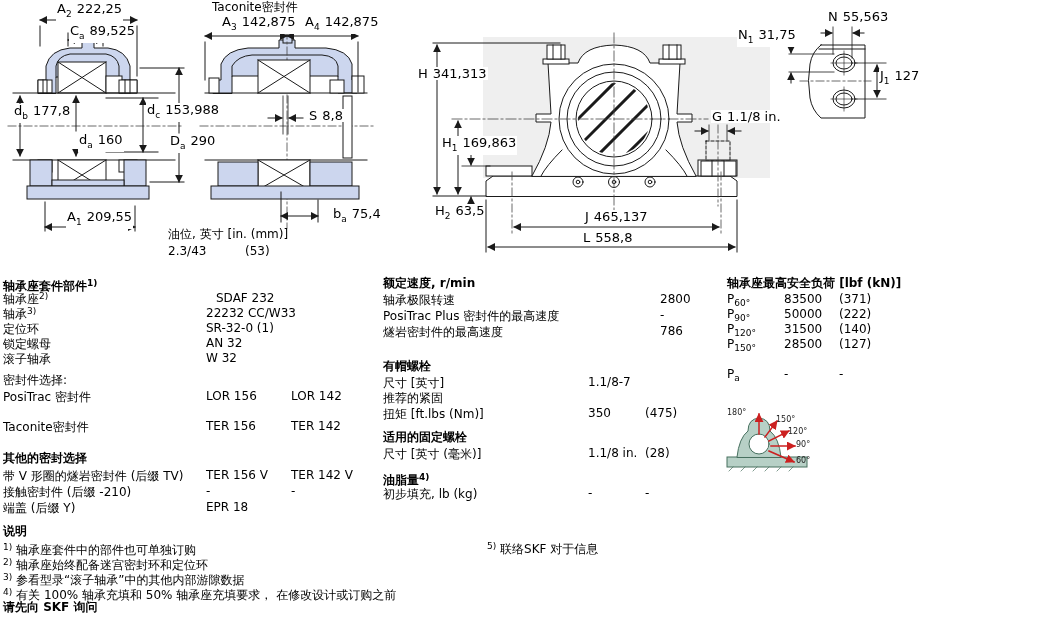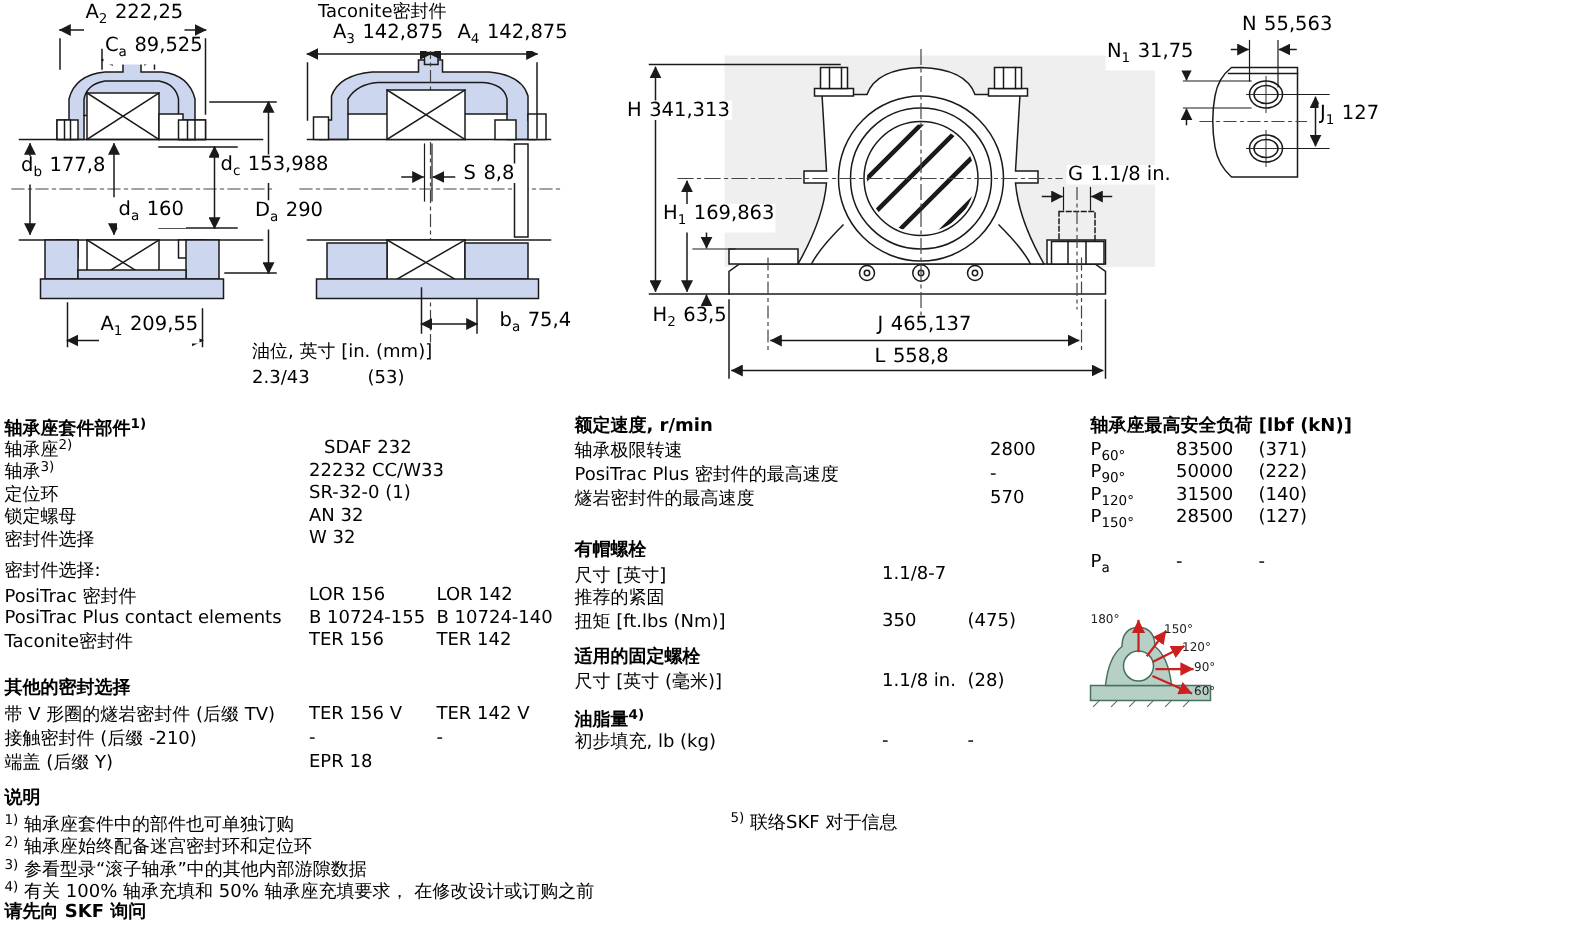--- a/index.html
+++ b/index.html
@@ -276,34 +276,29 @@
     </div>
 <div class="row" style="left:3px;top:321px;width:380px">
       <span class="c" style="left:0"><span>定位环</span></span>
       <span class="c" style="left:203px">SR-32-0 (1)</span>
     </div>
 <div class="row" style="left:3px;top:336px;width:380px">
       <span class="c" style="left:0"><span>锁定螺母</span></span>
       <span class="c" style="left:203px">AN 32</span>
     </div>
 <div class="row" style="left:3px;top:351px;width:380px">
-      <span class="c" style="left:0"><span>密封件选择</span></span>
+      <span class="c" style="left:0"><span>滚子轴承</span></span>
       <span class="c" style="left:203px">W 32</span>
     </div>
 
 <div class="t" style="left:3px;top:373px">密封件选择:</div>
 <div class="row" style="left:3px;top:389px;width:380px">
       <span class="c" style="left:0">PosiTrac 密封件</span>
       <span class="c" style="left:203px">LOR 156</span>
       <span class="c" style="left:288px">LOR 142</span>
-    </div>
-<div class="row" style="left:3px;top:404px;width:380px">
-      <span class="c" style="left:0">PosiTrac Plus contact elements</span>
-      <span class="c" style="left:203px">B 10724-155</span>
-      <span class="c" style="left:288px">B 10724-140</span>
     </div>
 <div class="row" style="left:3px;top:419px;width:380px">
       <span class="c" style="left:0">Taconite密封件</span>
       <span class="c" style="left:203px">TER 156</span>
       <span class="c" style="left:288px">TER 142</span>
     </div>
 
 <div class="t b" style="left:3px;top:451px">其他的密封选择</div>
 <div class="row" style="left:3px;top:468px;width:380px">
       <span class="c" style="left:0">带 V 形圈的燧岩密封件 (后缀 TV)</span>
@@ -332,21 +327,21 @@
 <div class="row" style="left:383px;top:292px;width:330px">
       <span class="c" style="left:0">轴承极限转速</span>
       <span class="c" style="left:277px">2800</span>
     </div>
 <div class="row" style="left:383px;top:308px;width:330px">
       <span class="c" style="left:0">PosiTrac Plus 密封件的最高速度</span>
       <span class="c" style="left:277px">-</span>
     </div>
 <div class="row" style="left:383px;top:324px;width:330px">
       <span class="c" style="left:0">燧岩密封件的最高速度</span>
-      <span class="c" style="left:277px">570</span>
+      <span class="c" style="left:277px">786</span>
     </div>
 
 <div class="t b" style="left:383px;top:359px">有帽螺栓</div>
 <div class="row" style="left:383px;top:375px;width:330px">
       <span class="c" style="left:0">尺寸 [英寸]</span>
       <span class="c" style="left:205px">1.1/8-7</span>
       <span class="c" style="left:262px"></span>
     </div>
 <div class="row" style="left:383px;top:390px;width:330px">
       <span class="c" style="left:0">推荐的紧固</span>

